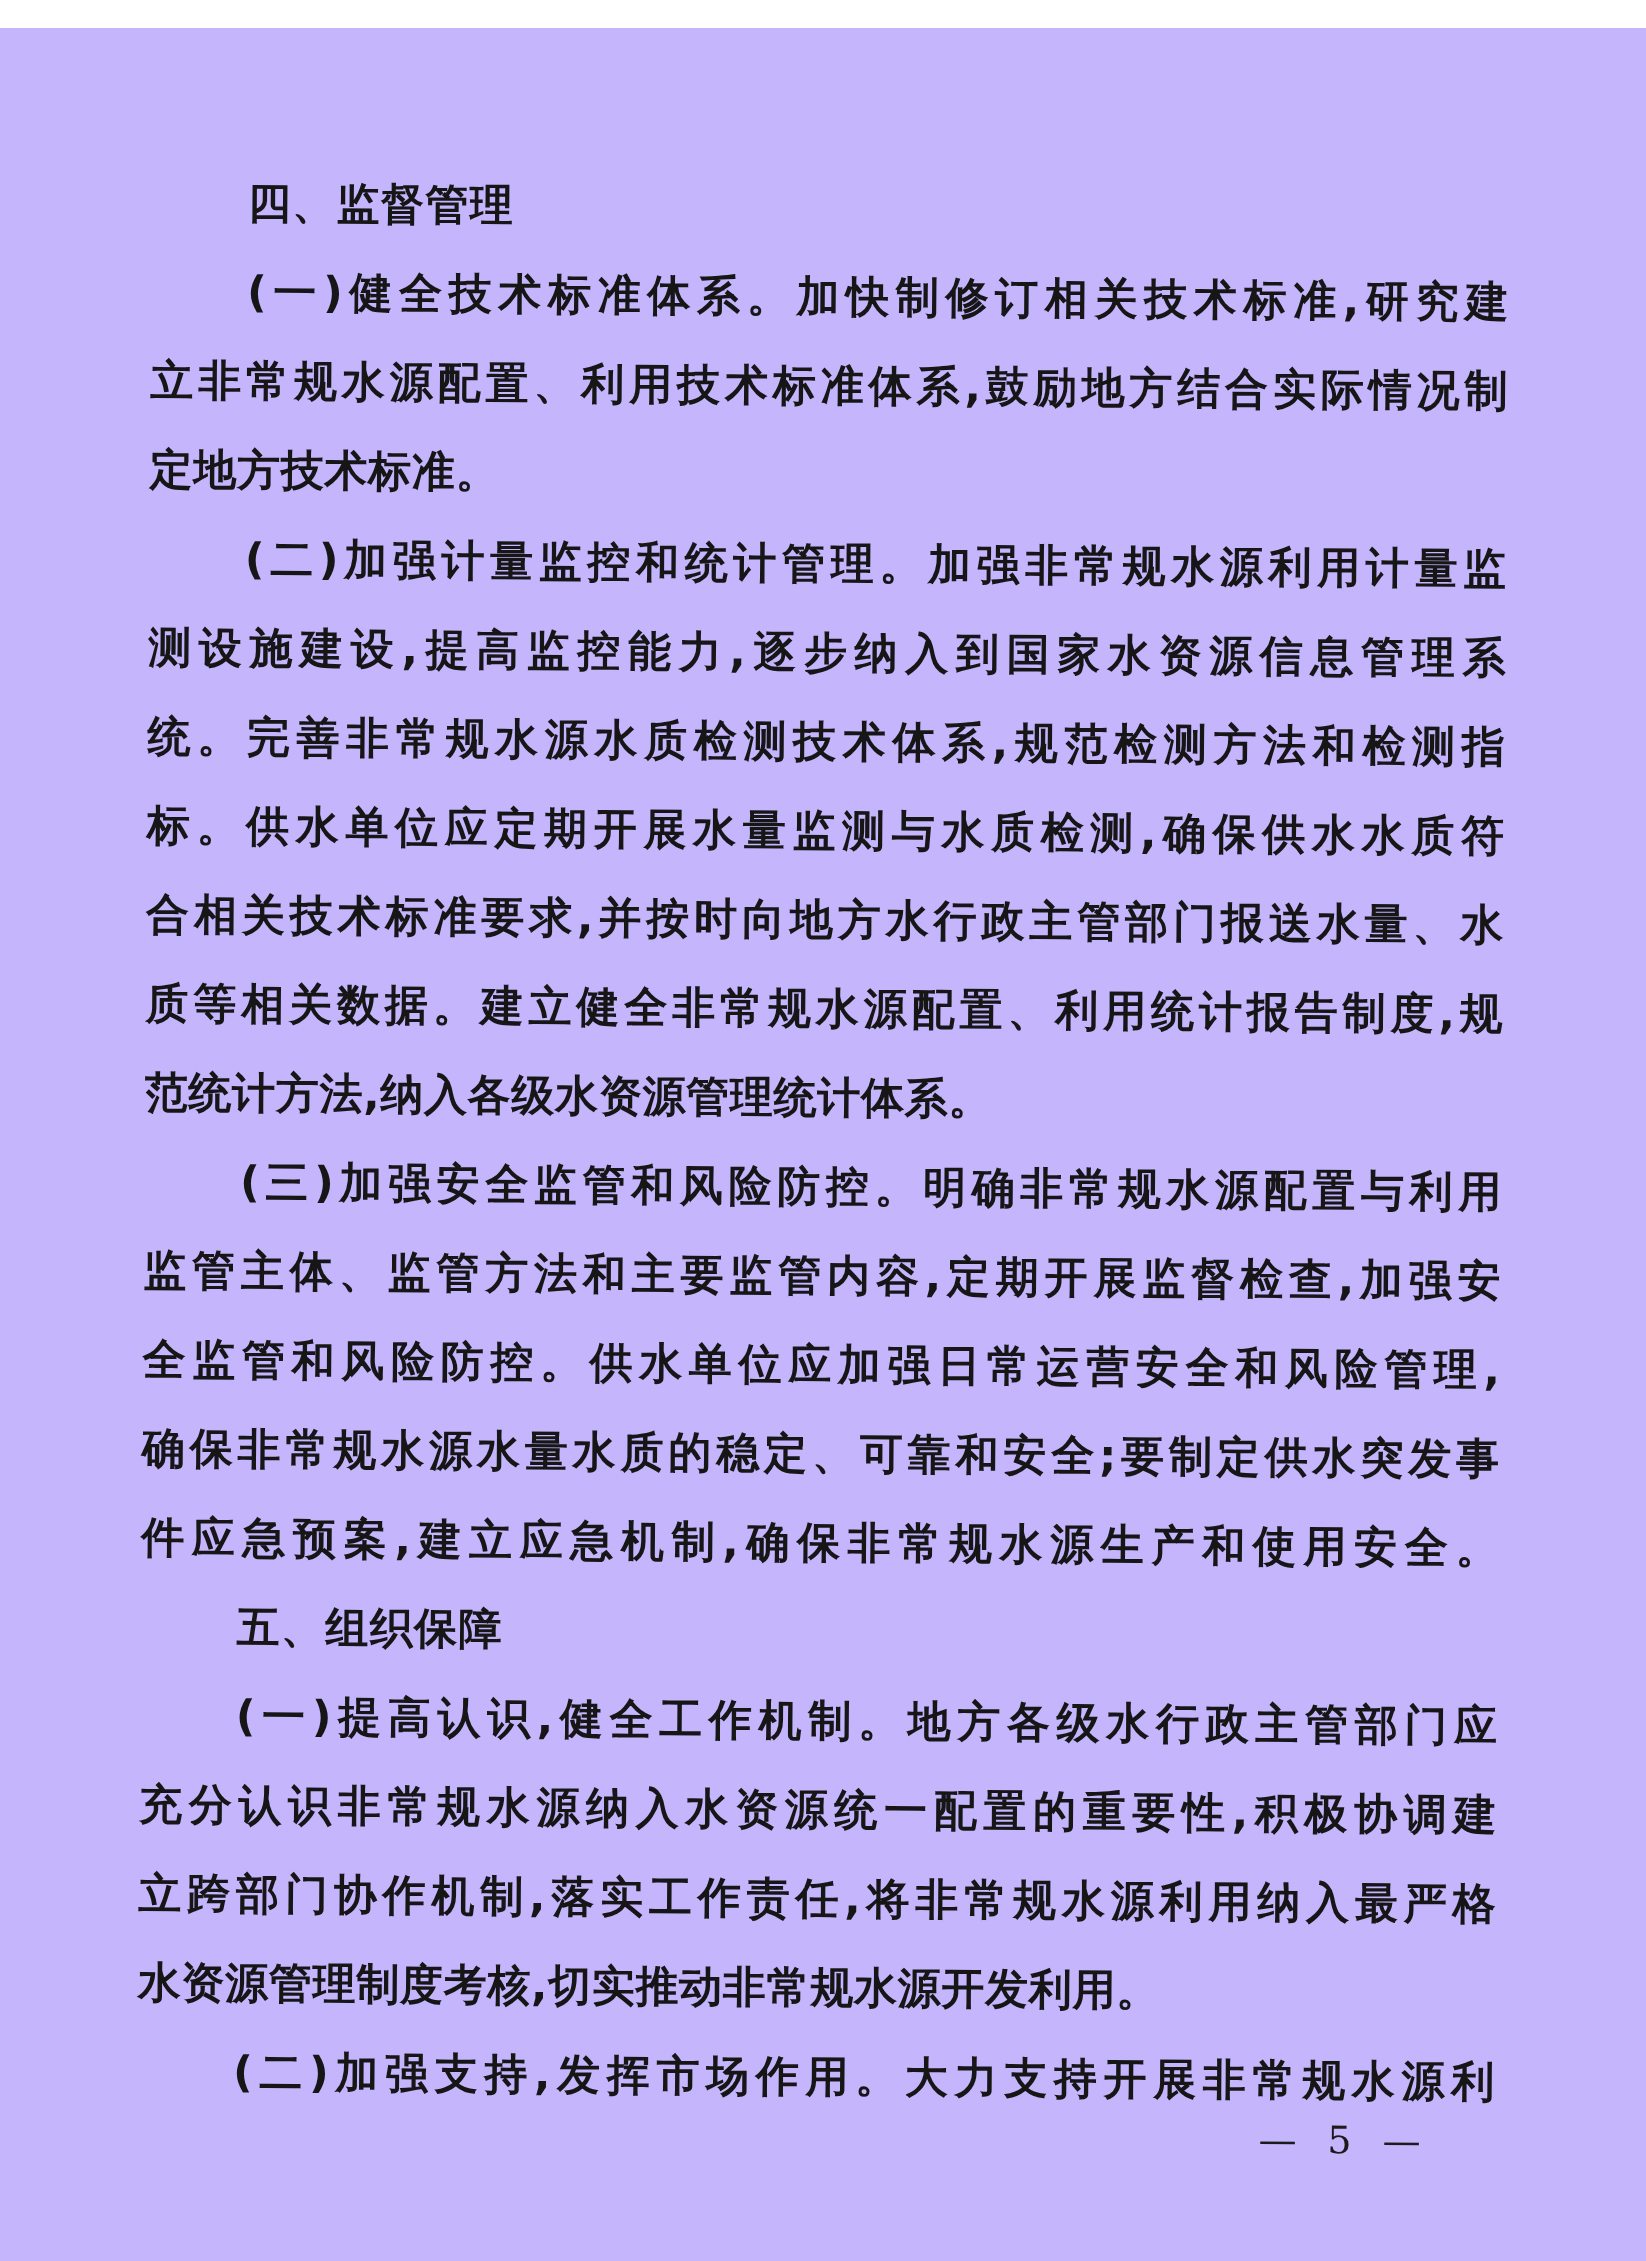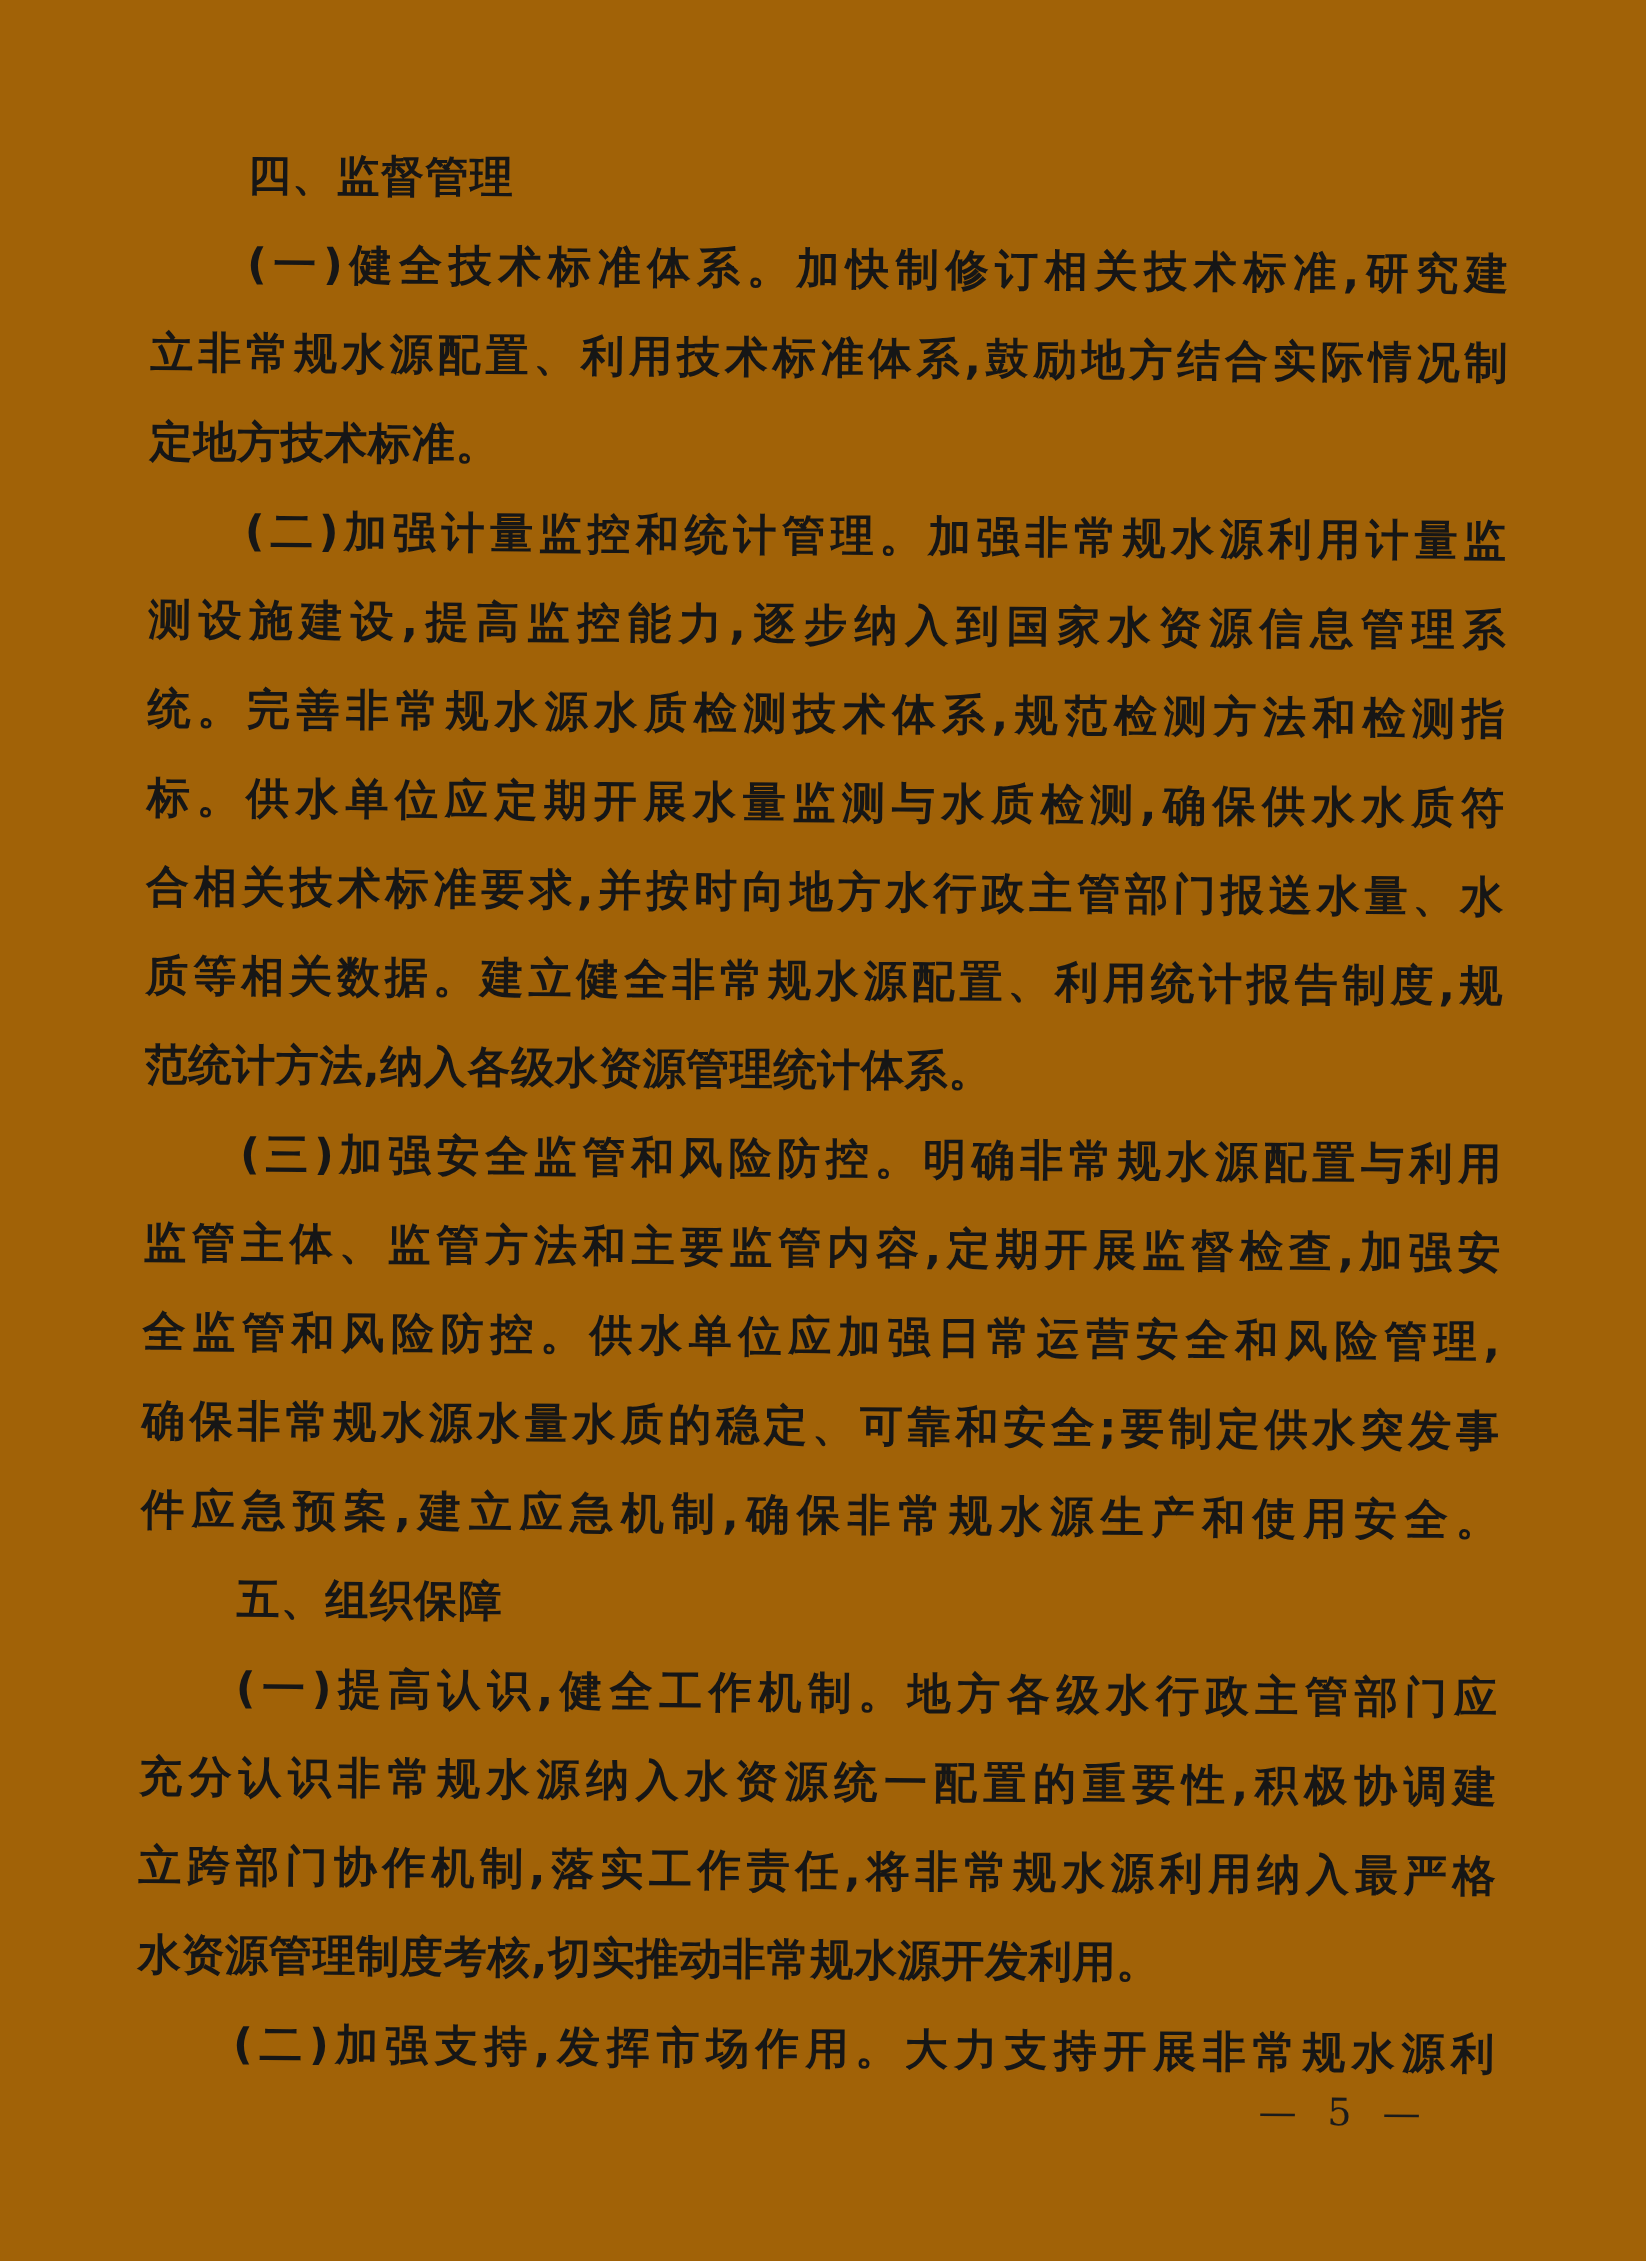--- a/index.html
+++ b/index.html
@@ -10,21 +10,22 @@
   body {
     width: 1647px;
     height: 2261px;
     position: relative;
     overflow: hidden;
     font-family: "DejaVu Sans", sans-serif;
   }
   .page {
     position: absolute;
     inset: 0;
-    background: #a16207;
+    background: #c4b5fd;
+    margin-top: 28px;
   }
   
   .scan-content {
     position: absolute;
     inset: 0;
     transform: rotate(0.45deg);
     transform-origin: 152px 145px;
   }
   .text-block {
     position: absolute;

